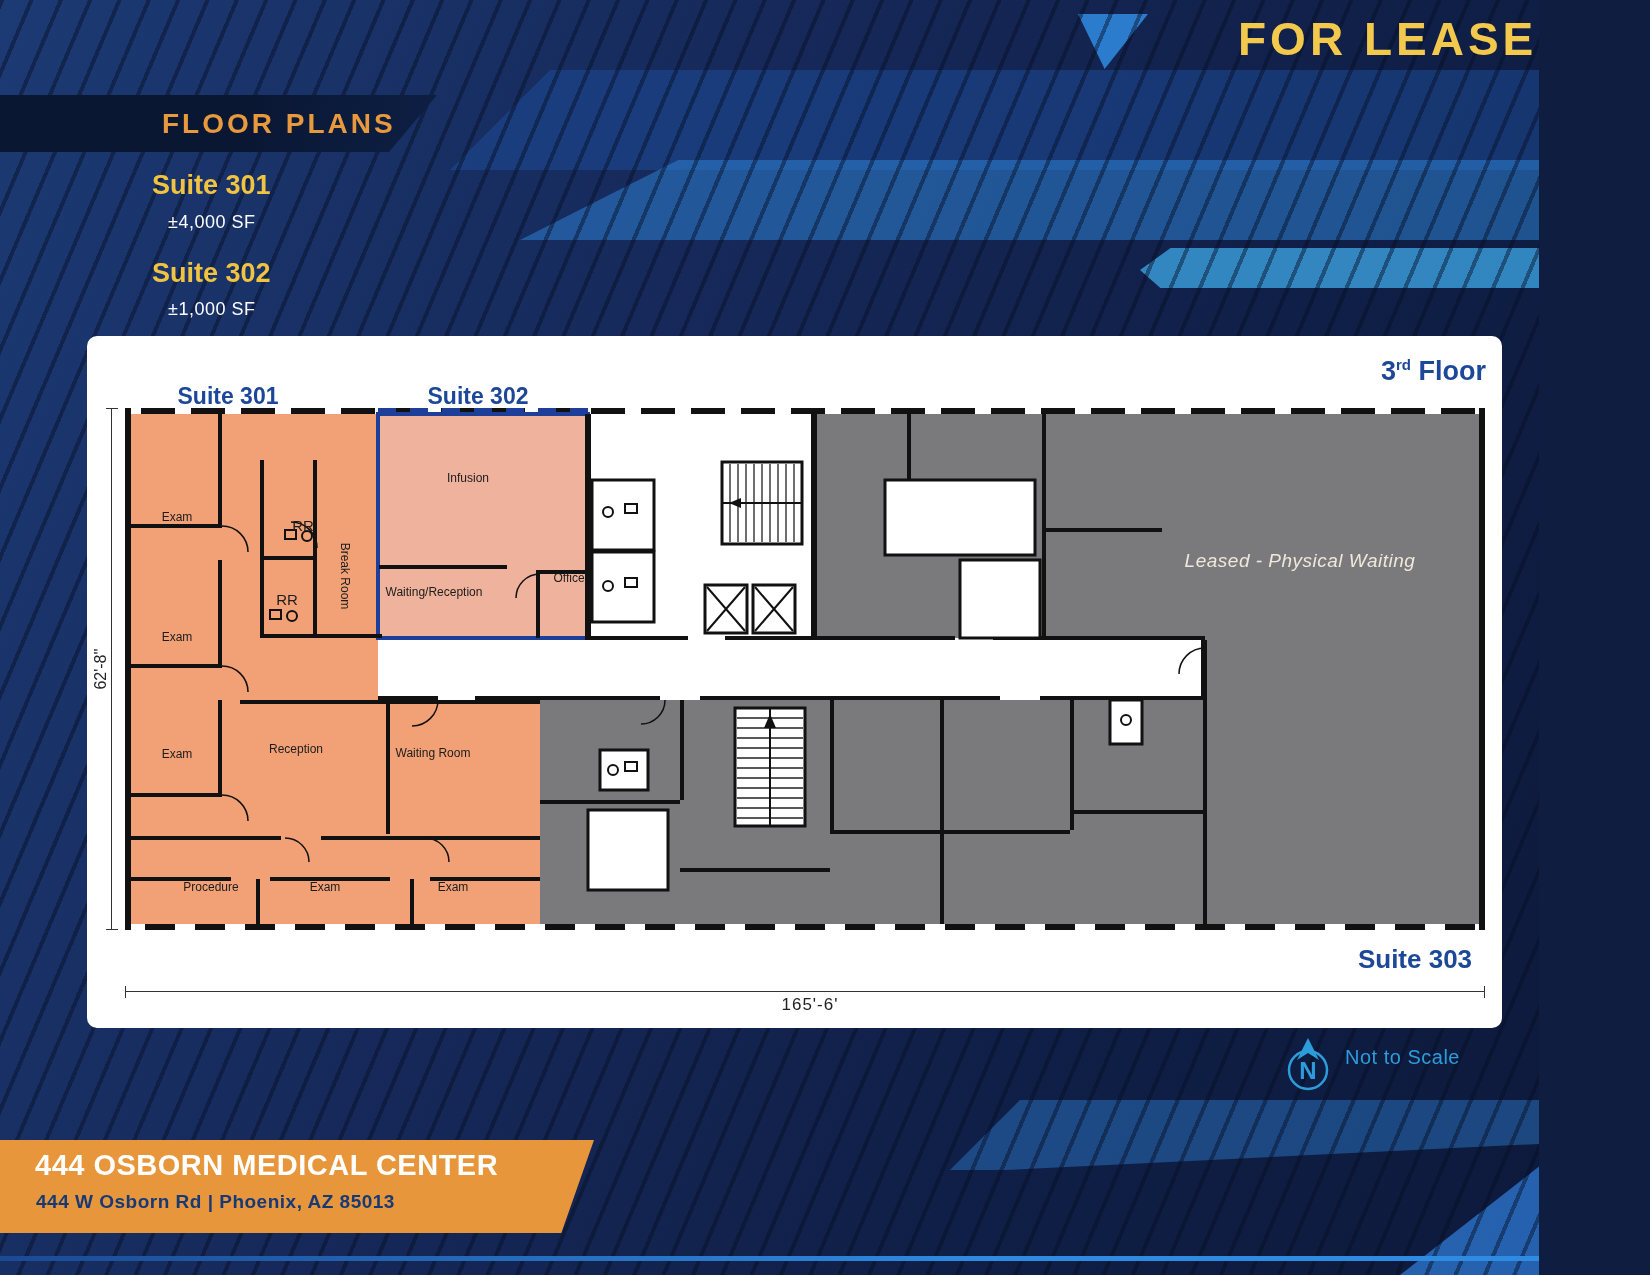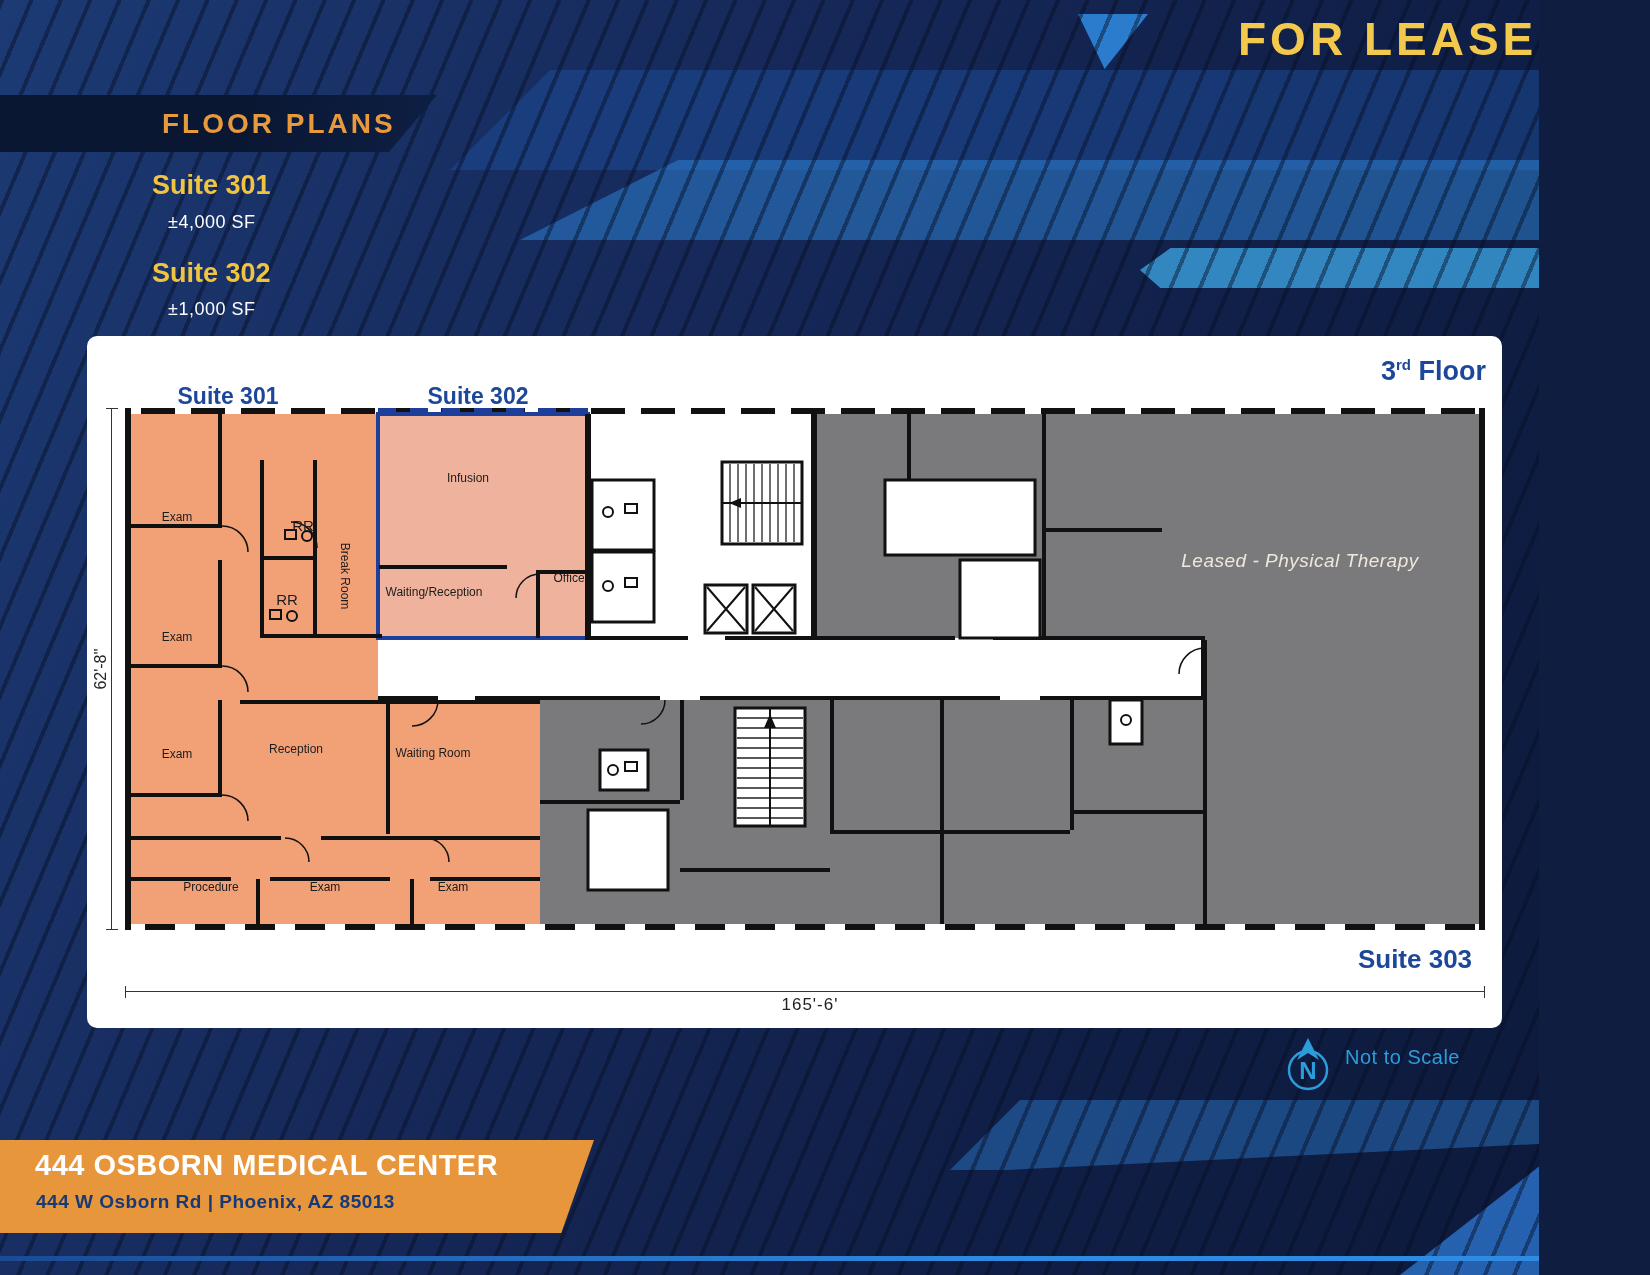--- a/index.html
+++ b/index.html
@@ -226,21 +226,21 @@
   <div class="rl" style="left:177px;top:637px;">Exam</div>
   <div class="rl" style="left:468px;top:478px;">Infusion</div>
   <div class="rl" style="left:434px;top:592px;">Waiting/Reception</div>
   <div class="rl" style="left:551px;top:578px;margin-left:18px;">Office</div>
   <div class="rl" style="left:177px;top:754px;">Exam</div>
   <div class="rl" style="left:296px;top:749px;">Reception</div>
   <div class="rl" style="left:433px;top:753px;">Waiting Room</div>
   <div class="rl" style="left:187px;top:887px;margin-left:24px;">Procedure</div>
   <div class="rl" style="left:325px;top:887px;">Exam</div>
   <div class="rl" style="left:453px;top:887px;">Exam</div>
-  <div class="leased-note" style="left:1300px;top:561px;">Leased - Physical Therapy</div>
+  <div class="leased-note" style="left:1300px;top:561px;">Leased - Physical Waiting</div>
 
   <div class="dim-v"></div>
   <div class="dim-v-lbl">62'-8''</div>
   <div class="dim-h"></div>
   <div class="dim-h-lbl">165'-6'</div>
 
   <svg class="abs" style="left:1280px;top:1034px;" width="56" height="60" viewBox="0 0 56 60">
     <circle cx="28" cy="36" r="19" fill="none" stroke="#2d9cdb" stroke-width="2.5"></circle>
     <polygon points="28,4 17,26 28,19 39,26" fill="#2d9cdb"></polygon>
     <text x="28" y="45" text-anchor="middle" font-family="Liberation Sans, sans-serif" font-size="24" font-weight="700" fill="#2d9cdb">N</text>

